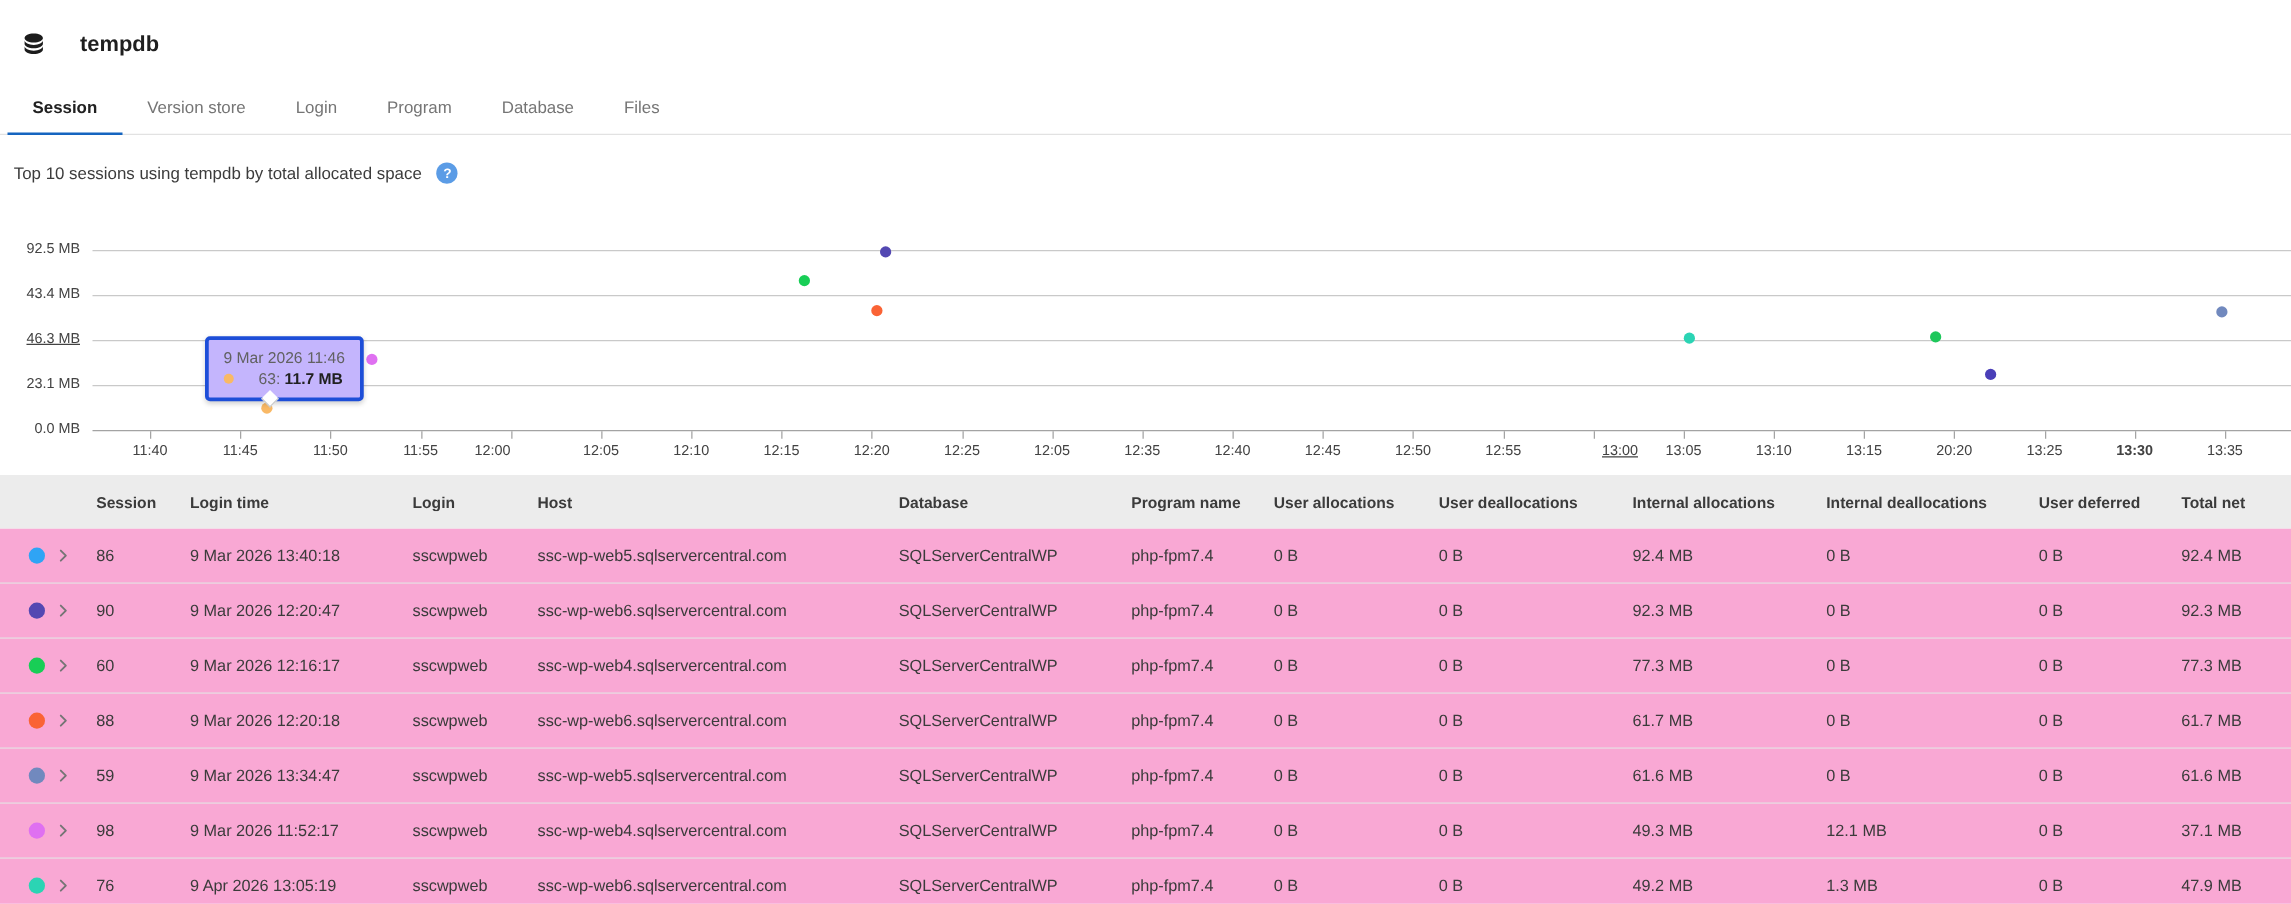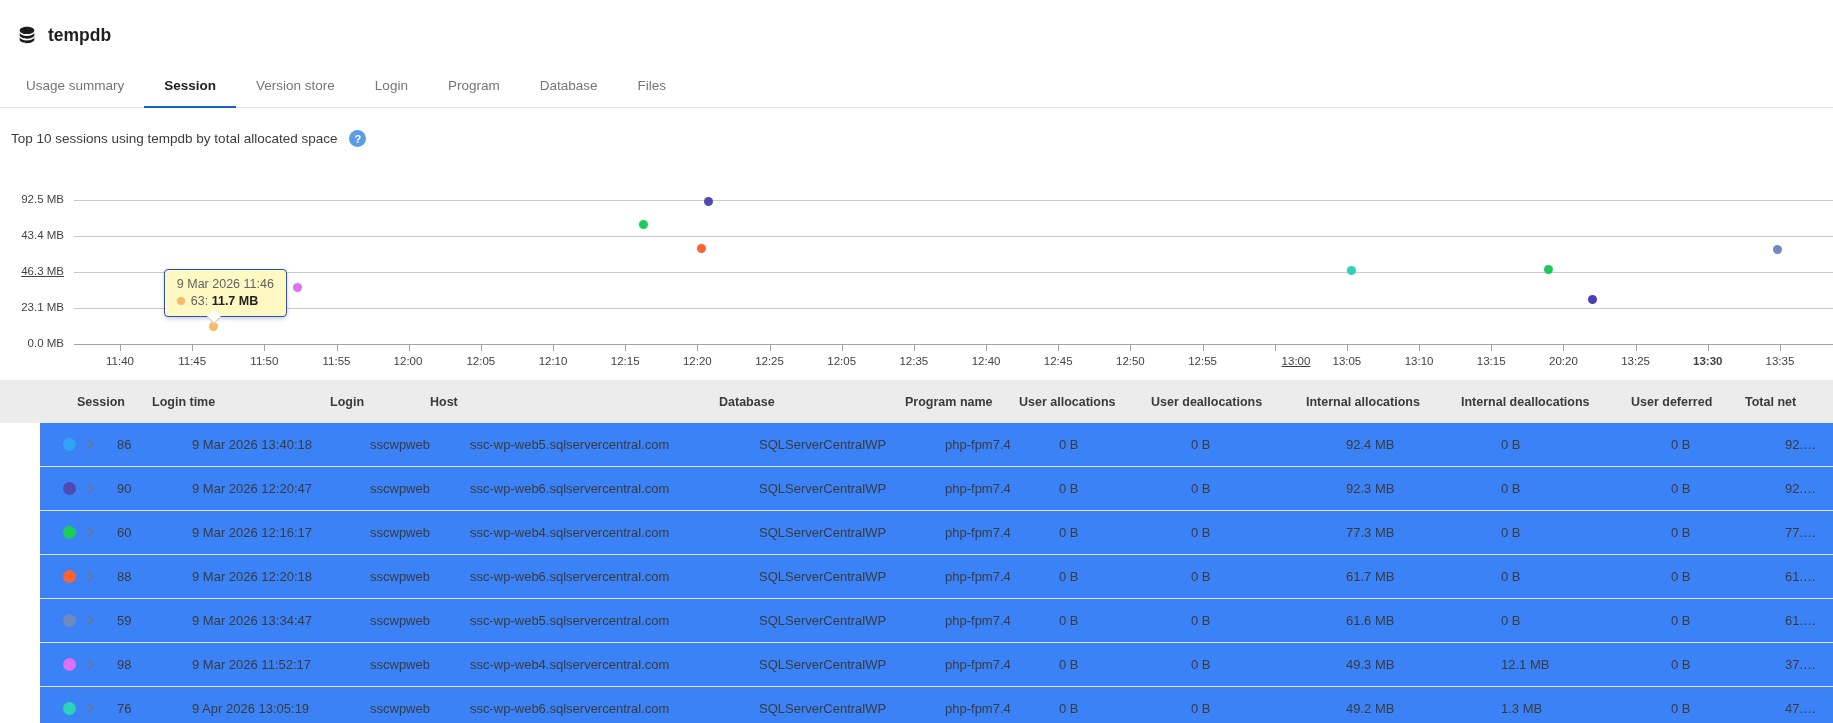--- a/index.html
+++ b/index.html
@@ -1,20 +1,20 @@
 <!DOCTYPE html>
 <html><head>
 <meta charset="utf-8">
 <style>
   * { margin:0; padding:0; box-sizing:border-box; }
   html,body { width:1833px; height:723px; overflow:hidden; background:#fff;
     font-family:"Liberation Sans","DejaVu Sans",sans-serif; color:#3b3b3b; }
 
   
-  .page-header { display:flex; align-items:center; gap:10px; padding:24px 16px 14px 16px; }
+  .page-header { display:flex; align-items:center; gap:26px; padding:24px 16px 14px 16px; }
   .db-icon { width:22px; height:22px; }
   .page-title { font-size:17.5px; font-weight:700; color:#1f1f1f; }
 
   
   .tab-bar { display:flex; align-items:flex-end; border-bottom:1px solid #e2e2e2; padding-left:6px; margin-top:6px; }
   .tab { padding:12px 20px 13px 20px; font-size:13.5px; color:#757575; cursor:pointer;
          border-bottom:2px solid transparent; margin-bottom:-1px; white-space:nowrap; }
   .tab.active { color:#212121; font-weight:700; border-bottom:2px solid #1565c0; }
 
   
@@ -25,53 +25,52 @@
   .chart { position:relative; height:205px; margin-top:14px; }
   .plot { position:absolute; left:74px; right:0; top:18px; height:162px; }
   .gridline { position:absolute; left:0; right:0; height:1px; background:#c9c9c9; }
   .gridline.axis { background:#a3a3a3; }
   .y-label { position:absolute; right:1769px; width:60px; text-align:right; font-size:11.5px; color:#424242; }
   .x-tick { position:absolute; top:162px; width:1px; height:6px; background:#a3a3a3; }
   .x-label { position:absolute; top:172px; width:60px; margin-left:-30px; text-align:center; font-size:11.5px; color:#424242; }
   .dot { position:absolute; width:9px; height:9px; border-radius:50%; cursor:pointer; }
 
   
-  .tooltip { position:absolute; background:#fef9c3; border:1px solid #1d4ed8; border-radius:4px;
+  .tooltip { position:absolute; background:#c4b5fd; border:3px solid #1d4ed8; border-radius:4px;
              box-shadow:0 2px 4px rgba(0,0,0,.18); padding:7px 12px 8px 12px; white-space:nowrap; z-index:5; }
   .tooltip-date { font-size:12.5px; color:#616161; margin-bottom:3px; }
-  .tooltip-line { font-size:12.5px; color:#616161; display:flex; align-items:center; gap:6px; }
+  .tooltip-line { font-size:12.5px; color:#616161; display:flex; align-items:center; gap:20px; }
   .tooltip-swatch { width:8px; height:8px; border-radius:50%; display:inline-block; }
   .tooltip-value { font-weight:700; color:#212121; }
   .tooltip-arrow { position:absolute; bottom:-6px; width:10px; height:10px; background:#fff;
                    border-right:1px solid #c9c9c9; border-bottom:1px solid #c9c9c9; transform:rotate(45deg); }
 
   
   .table { margin-top:10px; width:1833px;
     --cols: 77px 75px 178px 100px 289px 186px 114px 132px 155px 155px 170px 114px 1fr; }
   .thead { display:grid; grid-template-columns:var(--cols); background:#ececec; height:43px;
            align-items:center; font-size:12.5px; font-weight:700; color:#3b3b3b; }
   .trow { display:grid; grid-template-columns:var(--cols); height:44px; align-items:center;
-          border-bottom:1px solid #e3e3e3; font-size:13px; color:#3b3b3b; background:#3b82f6; cursor:pointer;margin-left:40px; }
+          border-bottom:1px solid #e3e3e3; font-size:13px; color:#3b3b3b; background:#f9a8d4; cursor:pointer; }
   .cell { overflow:hidden; text-overflow:ellipsis; white-space:nowrap; padding-right:10px; }
   .row-lead { display:flex; align-items:center; padding-left:23px; gap:7px; }
   .row-dot { width:13px; height:13px; border-radius:50%; flex:none; }
   .chev { width:15px; height:15px; flex:none; cursor:pointer; }
 </style>
 </head>
 <body>
 
 <div class="page-header">
   <svg class="db-icon" viewBox="0 0 24 24" fill="#1c1c1c">
     <path d="M12 3C7.58 3 4 4.79 4 7s3.58 4 8 4 8-1.79 8-4-3.58-4-8-4zM4 9v3c0 2.21 3.58 4 8 4s8-1.79 8-4V9c0 2.21-3.58 4-8 4s-8-1.79-8-4zm0 5v3c0 2.21 3.58 4 8 4s8-1.79 8-4v-3c0 2.21-3.58 4-8 4s-8-1.79-8-4z"></path>
   </svg>
   <div class="page-title">tempdb</div>
 </div>
 
 <div class="tab-bar">
-    <div class="tab">Usage summary</div>
     <div class="tab active">Session</div>
     <div class="tab">Version store</div>
     <div class="tab">Login</div>
     <div class="tab">Program</div>
     <div class="tab">Database</div>
     <div class="tab">Files</div>
   </div>
 
 <div class="chart-title-row">
   <div class="chart-title">Top 10 sessions using tempdb by total allocated space</div>
@@ -87,21 +86,21 @@
       <div class="gridline" style="top: 17px;"></div>
       <div class="x-tick" style="left: 46px;"></div>
       <div class="x-label" style="left: 46px;">11:40</div>
       <div class="x-tick" style="left: 118.17px;"></div>
       <div class="x-label" style="left: 118.17px;">11:45</div>
       <div class="x-tick" style="left: 190.34px;"></div>
       <div class="x-label" style="left: 190.34px;">11:50</div>
       <div class="x-tick" style="left: 262.51px;"></div>
       <div class="x-label" style="left: 262.51px;">11:55</div>
       <div class="x-tick" style="left: 334.68px;"></div>
-      <div class="x-label" style="left: 334px; text-align: center;">12:00</div>
+      <div class="x-label" style="left: 320px; text-align: center;">12:00</div>
       <div class="x-tick" style="left: 406.85px;"></div>
       <div class="x-label" style="left: 406.85px;">12:05</div>
       <div class="x-tick" style="left: 479.02px;"></div>
       <div class="x-label" style="left: 479.02px;">12:10</div>
       <div class="x-tick" style="left: 551.19px;"></div>
       <div class="x-label" style="left: 551.19px;">12:15</div>
       <div class="x-tick" style="left: 623.36px;"></div>
       <div class="x-label" style="left: 623.36px;">12:20</div>
       <div class="x-tick" style="left: 695.53px;"></div>
       <div class="x-label" style="left: 695.53px;">12:25</div>

